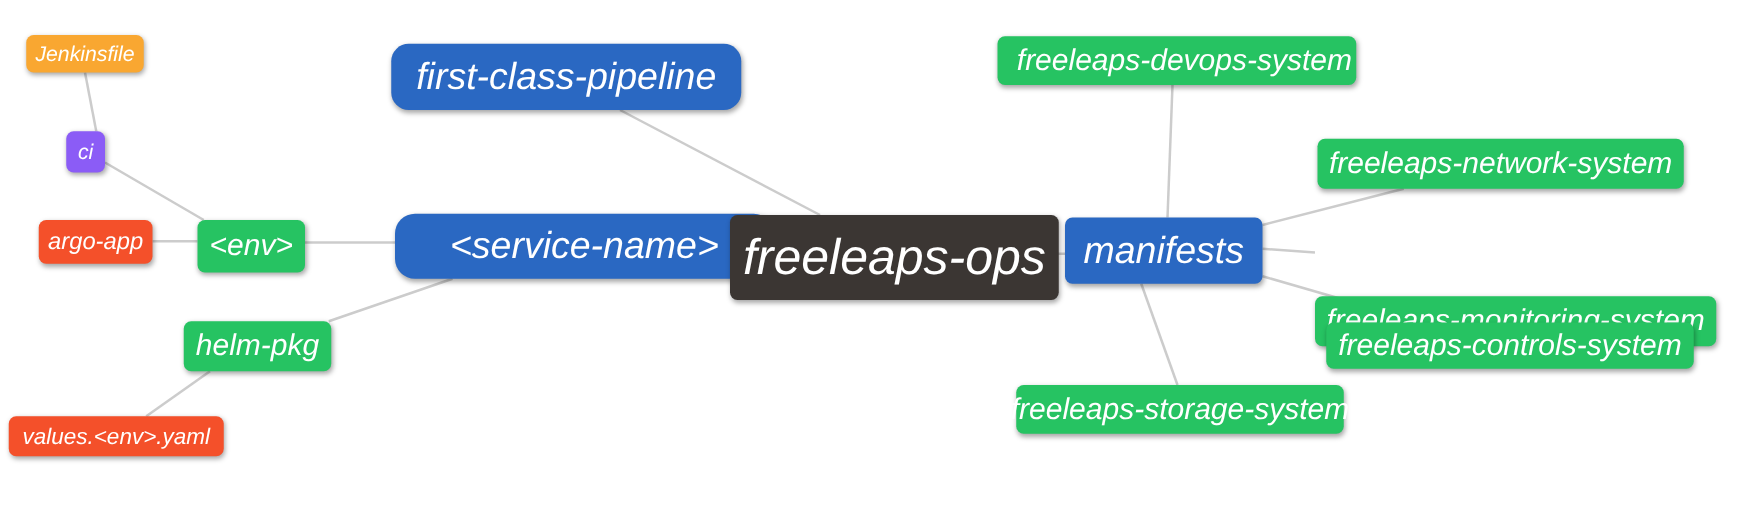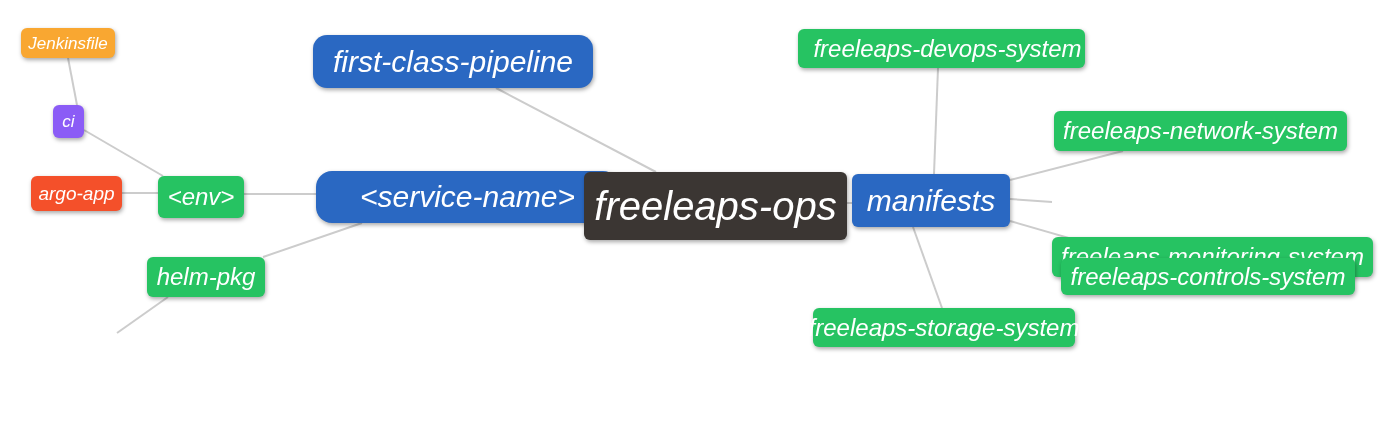--- a/index.html
+++ b/index.html
@@ -70,20 +70,23 @@
     </div>
     <div class="node" style="left: 31px; top: 176px; width: 91px; height: 35px; font-size: 19px; background: rgb(244, 80, 42); color: rgb(255, 255, 255); justify-content: center;">
       <span>argo-app</span>
     </div>
     <div class="node" style="left: 158px; top: 176px; width: 86px; height: 42px; font-size: 24px; background: rgb(38, 195, 98); color: rgb(255, 255, 255);">
       <span>&lt;env&gt;</span>
     </div>
     <div class="node" style="left: 147px; top: 257px; width: 118px; height: 40px; font-size: 24px; background: rgb(38, 195, 98); color: rgb(255, 255, 255);">
       <span>helm-pkg</span>
     </div>
+    <div class="node" style="left: 7px; top: 333px; width: 172px; height: 32px; font-size: 18px; background: rgb(244, 80, 42); color: rgb(255, 255, 255);">
+      <span>values.&lt;env&gt;.yaml</span>
+    </div>
     <div class="node" style="left: 313px; top: 35px; width: 280px; height: 53px; font-size: 30px; background: rgb(42, 104, 194); color: rgb(255, 255, 255); border-radius: 14px;">
       <span>first-class-pipeline</span>
     </div>
     <div class="node" style="left: 316px; top: 171px; width: 303px; height: 52px; font-size: 30px; background: rgb(42, 104, 194); color: rgb(255, 255, 255); border-radius: 16px;">
       <span>&lt;service-name&gt;</span>
     </div>
     <div class="node" style="left: 584px; top: 172px; width: 263px; height: 68px; font-size: 40px; background: rgb(59, 54, 51); color: rgb(255, 255, 255);">
       <span>freeleaps-ops</span>
     </div>
     <div class="node" style="left: 852px; top: 174px; width: 158px; height: 53px; font-size: 30px; background: rgb(42, 104, 194); color: rgb(255, 255, 255);">

